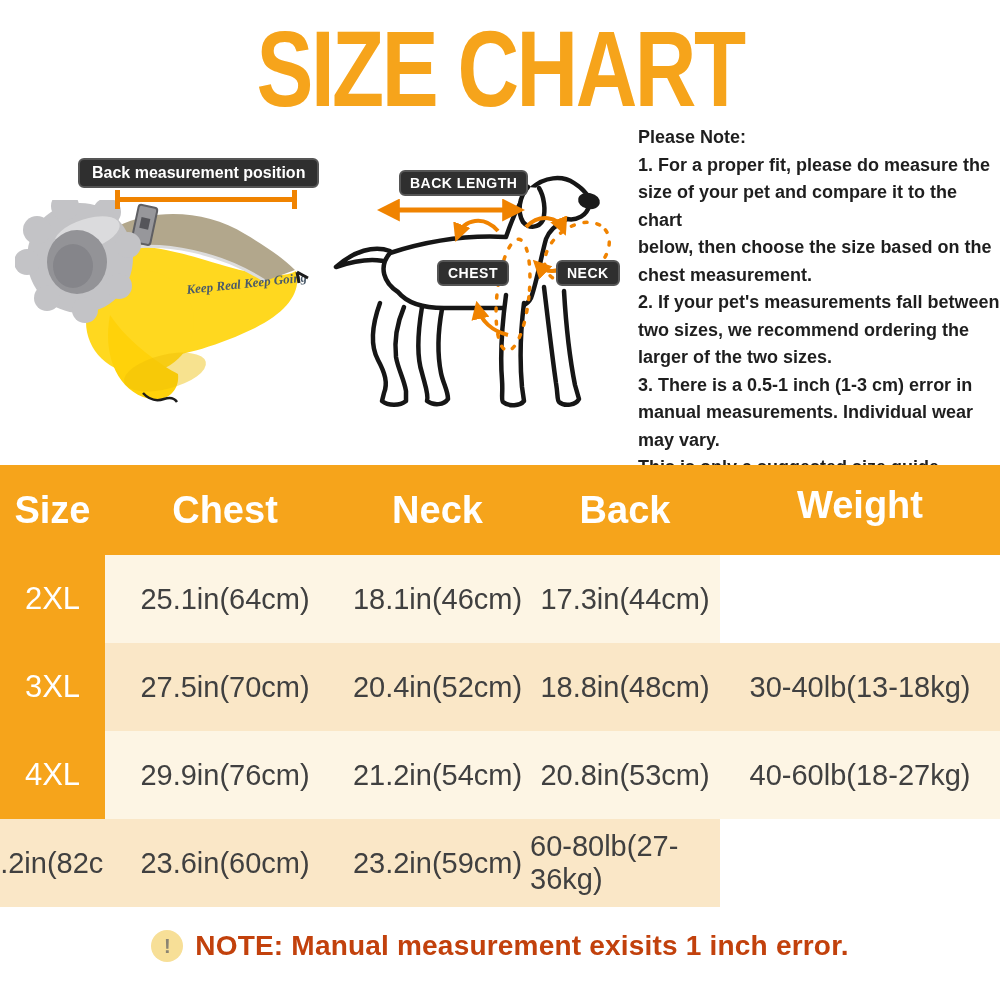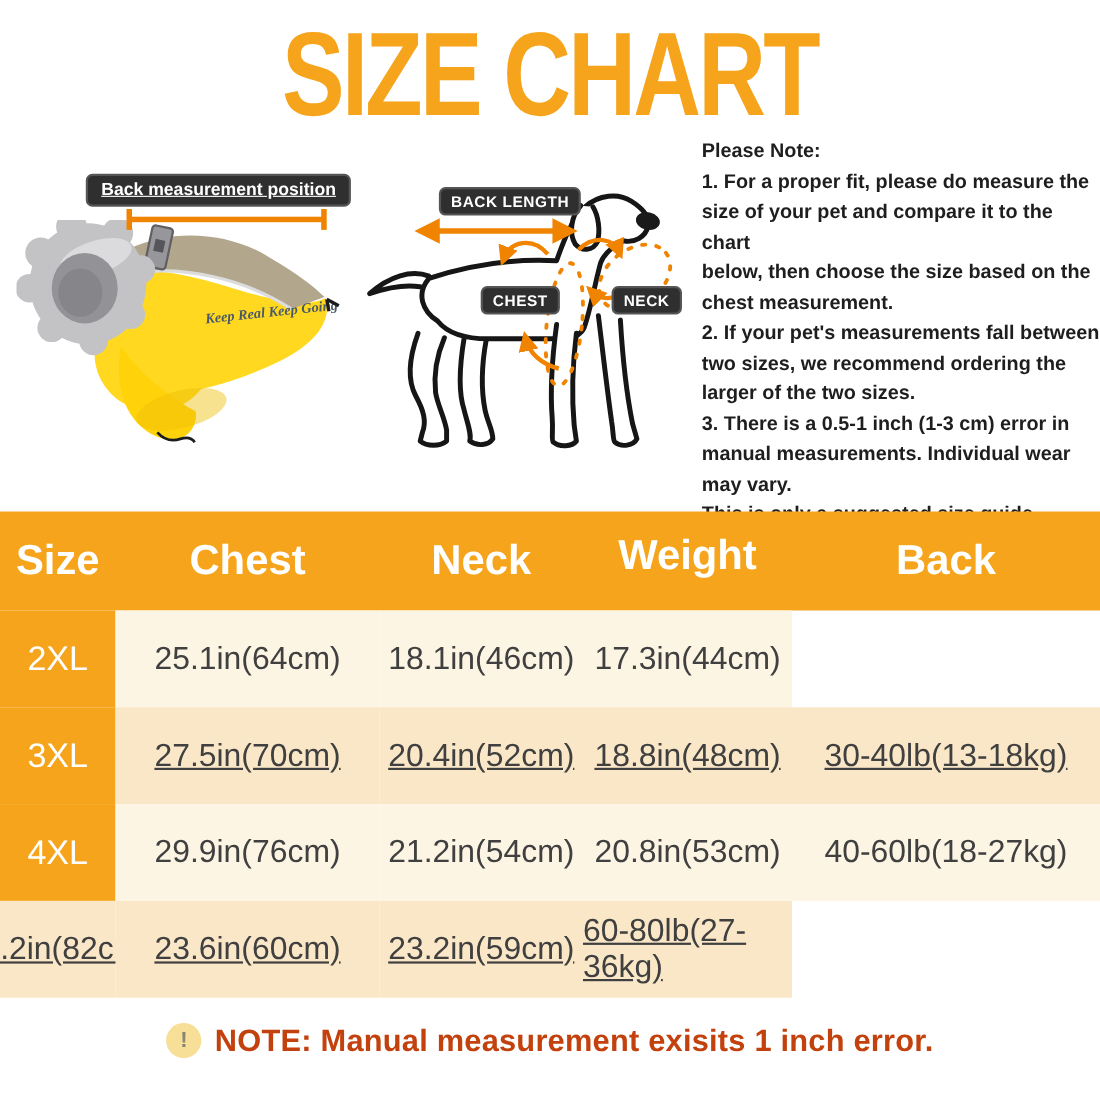--- a/index.html
+++ b/index.html
@@ -38,40 +38,40 @@
   .trow{display:grid;grid-template-columns:105px 240px 185px 190px 280px;}
   .thead{height:90px;background:var(--orange);}
   .thead .hcell{
     color:#fff;font-weight:700;font-size:38px;text-align:center;line-height:90px;
   }
   .thead .hcell.weight{transform:translateY(-5px);}
   .tbody .trow{height:88px;}
   .cell{display:flex;align-items:center;justify-content:center;font-size:29px;color:#404040;}
   .cell.size{background:var(--orange);color:#fff;font-weight:400;font-size:31px;}
   .trow.light .cell:not(.size){background:var(--rowlight);}
-  .trow.dark  .cell:not(.size){background:var(--rowdark);text-decoration:underline;}
+  .trow.dark  .cell:not(.size){background:var(--rowdark);}
   
   .footer-note{
     position:absolute;left:0;right:0;top:930px;display:flex;align-items:center;
     justify-content:center;gap:12px;
   }
   .excl{
     width:32px;height:32px;border-radius:50%;background:#F7DF97;color:#8A8472;
     font-weight:700;font-size:20px;text-align:center;line-height:32px;flex:0 0 auto;
   }
   .footer-text{font-size:28px;font-weight:600;color:#c2410c;letter-spacing:.2px;}
 </style>
 </head>
 <body>
 
 <div class="canvas" style="--orange: #F6A41B; --arrow: #F08300; --rowlight: #FDF5E4; --rowdark: #FAE7C7; --labelbg: #2F2F2F;">
 
   <div class="title">SIZE CHART</div>
 
-  <div class="tag big" style="left:78px;top:158px;text-decoration:underline;">Back measurement position</div>
+  <div class="tag big" style="left:78px;top:158px;">Back measurement position</div>
   <div class="bracket-line"></div>
   <div class="bracket-tick l"></div>
   <div class="bracket-tick r"></div>
 
   <svg class="fig" style="left:15px;top:200px;" width="310" height="212" viewBox="0 0 310 212">
 
     <path d="M 95 50 C 115 42 150 48 190 60 C 235 74 265 80 281 71 C 287 92 272 112 240 128
              C 205 145 168 156 140 158 C 112 160 96 148 92 126 C 88 100 88 72 95 50 Z" fill="#FFD81F"></path>
     <ellipse cx="125" cy="122" rx="54" ry="52" fill="#FFD81F"></ellipse>
     <path d="M 95 115 C 88 152 100 186 128 197 C 150 205 165 192 163 174 C 148 166 115 145 95 115 Z" fill="#FFD20A"></path>
@@ -165,22 +165,22 @@
         <div>may vary.</div>
         <div>This is only a suggested size guide.</div>
       </div>
   </div>
 
   <div class="size-table">
     <div class="trow thead">
       <div class="hcell">Size</div>
       <div class="hcell">Chest</div>
       <div class="hcell">Neck</div>
+      <div class="hcell">Back</div>
       <div class="hcell weight">Weight</div>
-      <div class="hcell">Back</div>
     </div>
     <div class="tbody" id="table-body">
         <div class="trow light">
           <div class="cell size">2XL</div>
           <div class="cell">25.1in(64cm)</div>
           <div class="cell">18.1in(46cm)</div>
           <div class="cell">17.3in(44cm)</div>
         </div>
         <div class="trow dark">
           <div class="cell size">3XL</div>

